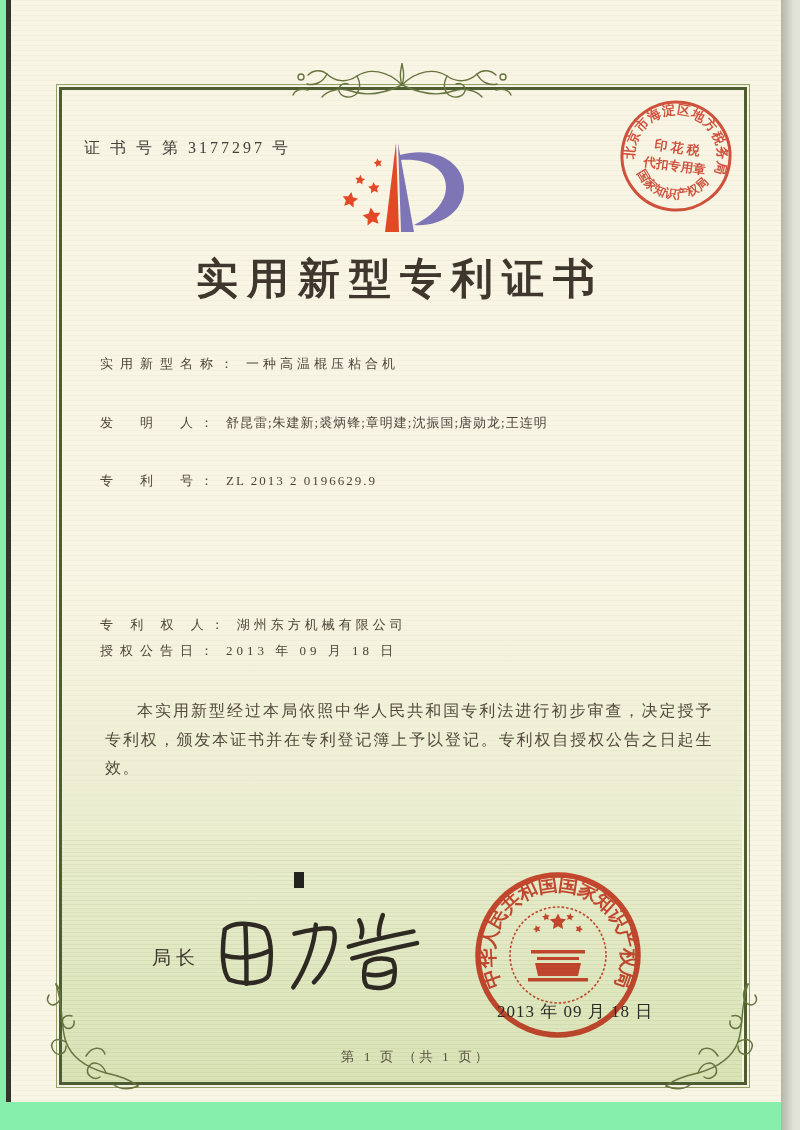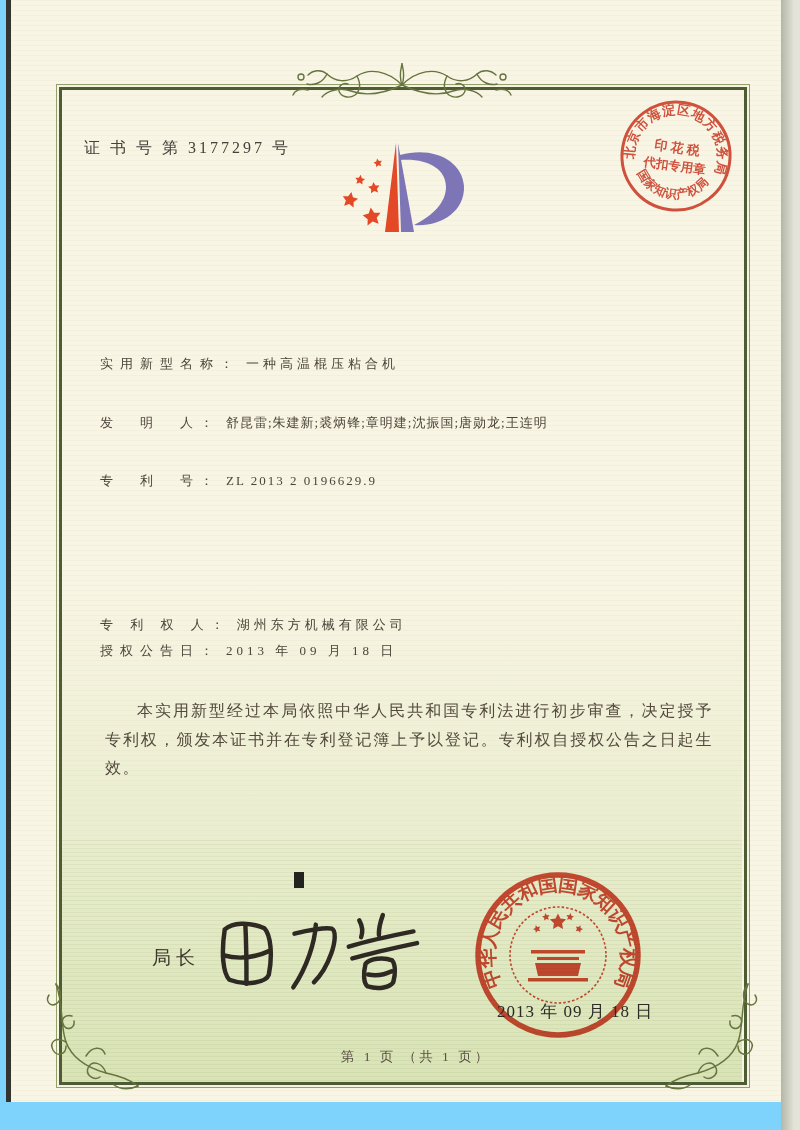--- a/index.html
+++ b/index.html
@@ -1,16 +1,16 @@
 <!DOCTYPE html>
 <html><head>
 <meta charset="utf-8">
 <style>
   html,body{margin:0;padding:0;background:#dcdcd2;}
-  .canvas{position:relative;width:800px;height:1130px;overflow:hidden;background:#7dd3fc;
+  .canvas{position:relative;width:800px;height:1130px;overflow:hidden;background:#86efac;
           font-family:"Liberation Serif","DejaVu Serif",serif;color:#4c443a;}
   .paper{position:absolute;left:11px;top:0;width:770px;height:1102px;background:#f9f5e4;}
   .paper::after{content:"";position:absolute;inset:0;
     background:repeating-linear-gradient(180deg,rgba(160,165,120,.07) 0 1px,rgba(0,0,0,0) 1px 5px);}
   .edge-left{position:absolute;left:6px;top:0;width:5px;height:1102px;background:#34342e;}
   .edge-right{position:absolute;left:781px;top:0;width:19px;height:1130px;
     background:linear-gradient(90deg,#b3b6a7,#e3e3d9 70%);}
   .edge-bottom{position:absolute;left:0;top:1102px;width:800px;height:28px;
     background:linear-gradient(180deg,#767c6e,#c6c9bd 45%,#ececе4 95%,#ececdf);}
   .tint{position:absolute;left:62px;top:580px;width:680px;height:502px;
@@ -125,20 +125,21 @@
     <text font-size="13" fill="#cf3d2a" font-weight="600">
       <textPath href="#arcT" startOffset="2" textLength="152">北京市海淀区地方税务局</textPath>
     </text>
     <text font-size="12" fill="#cf3d2a" font-weight="600">
       <textPath href="#arcB" startOffset="1" textLength="86">国家知识产权局</textPath>
     </text>
     <text x="60" y="56" text-anchor="middle" font-size="13" font-weight="600" fill="#cf3d2a">印 花 税</text>
     <text x="60" y="74" text-anchor="middle" font-size="12.5" font-weight="600" fill="#cf3d2a">代扣专用章</text>
   </svg>
 
+  <div class="abs title">实用新型专利证书</div>
 
   <div class="abs frow" style="top:355px">
     <span class="lbl">实用新型名称：</span><span class="val">一种高温棍压粘合机</span>
   </div>
   <div class="abs frow" style="top:414px">
     <span class="lbl">发　明　人：</span><span class="val" style="letter-spacing:1px">舒昆雷;朱建新;裘炳锋;章明建;沈振国;唐勋龙;王连明</span>
   </div>
   <div class="abs frow" style="top:472px">
     <span class="lbl">专　利　号：</span><span class="val" style="letter-spacing:2px">ZL 2013 2 0196629.9</span>
   </div>

